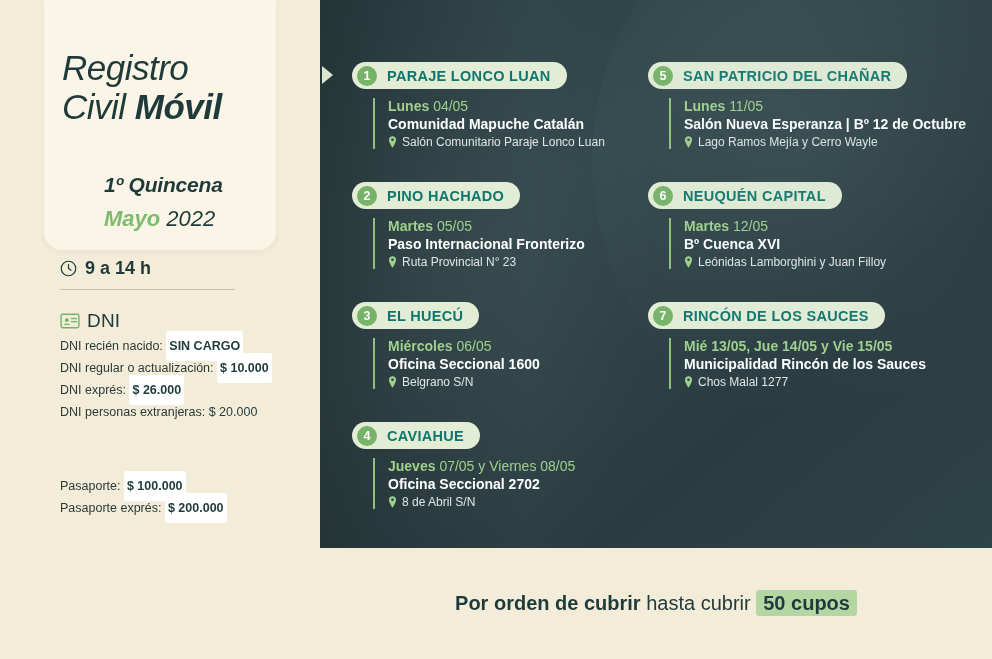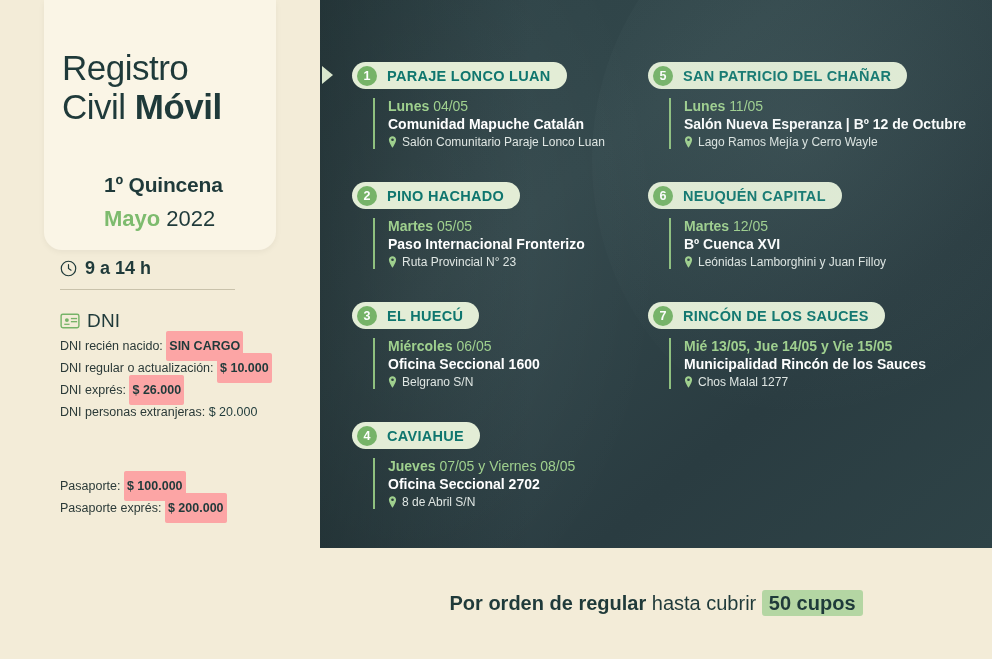--- a/index.html
+++ b/index.html
@@ -13,20 +13,21 @@
 
   
   .left-panel {
     position: absolute; left: 0; top: 0; width: 320px; height: 659px;
     background: #f3ecd8;
   }
   .title-card {
     position: absolute; left: 44px; top: 0; width: 232px; height: 250px;
     background: #faf5e6; border-radius: 0 0 18px 18px;
     box-shadow: 0 2px 6px rgba(0,0,0,0.05);
+    font-style: italic;
   }
   .title-main {
     position: absolute; left: 18px; top: 48px; width: 210px;
     font-size: 35px; line-height: 1.12; color: #1f3a3a; font-weight: 400;
     letter-spacing: -0.5px;
   }
   .title-main b { font-weight: 700; }
   .title-sub {
     position: absolute; left: 60px; top: 173px;
     font-size: 21px; color: #1f3a3a; font-weight: 700; letter-spacing: -0.2px;
@@ -45,21 +46,21 @@
   .divider {
     position: absolute; left: 60px; top: 289px; width: 175px; height: 1px; background: #c9c2ab;
   }
 
   .sec-head { position: absolute; display: flex; align-items: center; gap: 9px; }
   .sec-head .lbl { font-size: 19px; color: #1f3a3a; font-weight: 400; letter-spacing: 0.2px; }
   .ic-box { width: 18px; height: 16px; }
 
   .line { position: absolute; font-size: 12.5px; color: #2b3a38; white-space: nowrap; }
   .line .hl {
-    background: #fca5a5; padding: 8px 3px; border-radius: 2px; font-weight: 700; color: #1f3a3a;
+    background: #ffffff; padding: 8px 3px; border-radius: 2px; font-weight: 700; color: #1f3a3a;
   }
   .line .amt { font-weight: 400; color: #1f3a3a; }
 
   
   .dark-panel {
     position: absolute; left: 320px; top: 0; width: 672px; height: 548px;
     background: linear-gradient(140deg,#2d4246 0%, #32474b 35%, #2a3c41 70%, #2e4347 100%);
     overflow: hidden;
   }
   .dark-panel::before {
@@ -298,16 +299,16 @@
         </div>
       </div>
     </div>
 
   </div>
 
   <div class="arrow-tip"></div>
 
   <div class="bottom">
     <div class="bottom-text">
-      <b>Por orden de regular</b><span> hasta cubrir </span><span class="cupos">50 cupos</span>
+      <b>Por orden de cubrir</b><span> hasta cubrir </span><span class="cupos">50 cupos</span>
     </div>
   </div>
 </div>
 
 </body></html>

